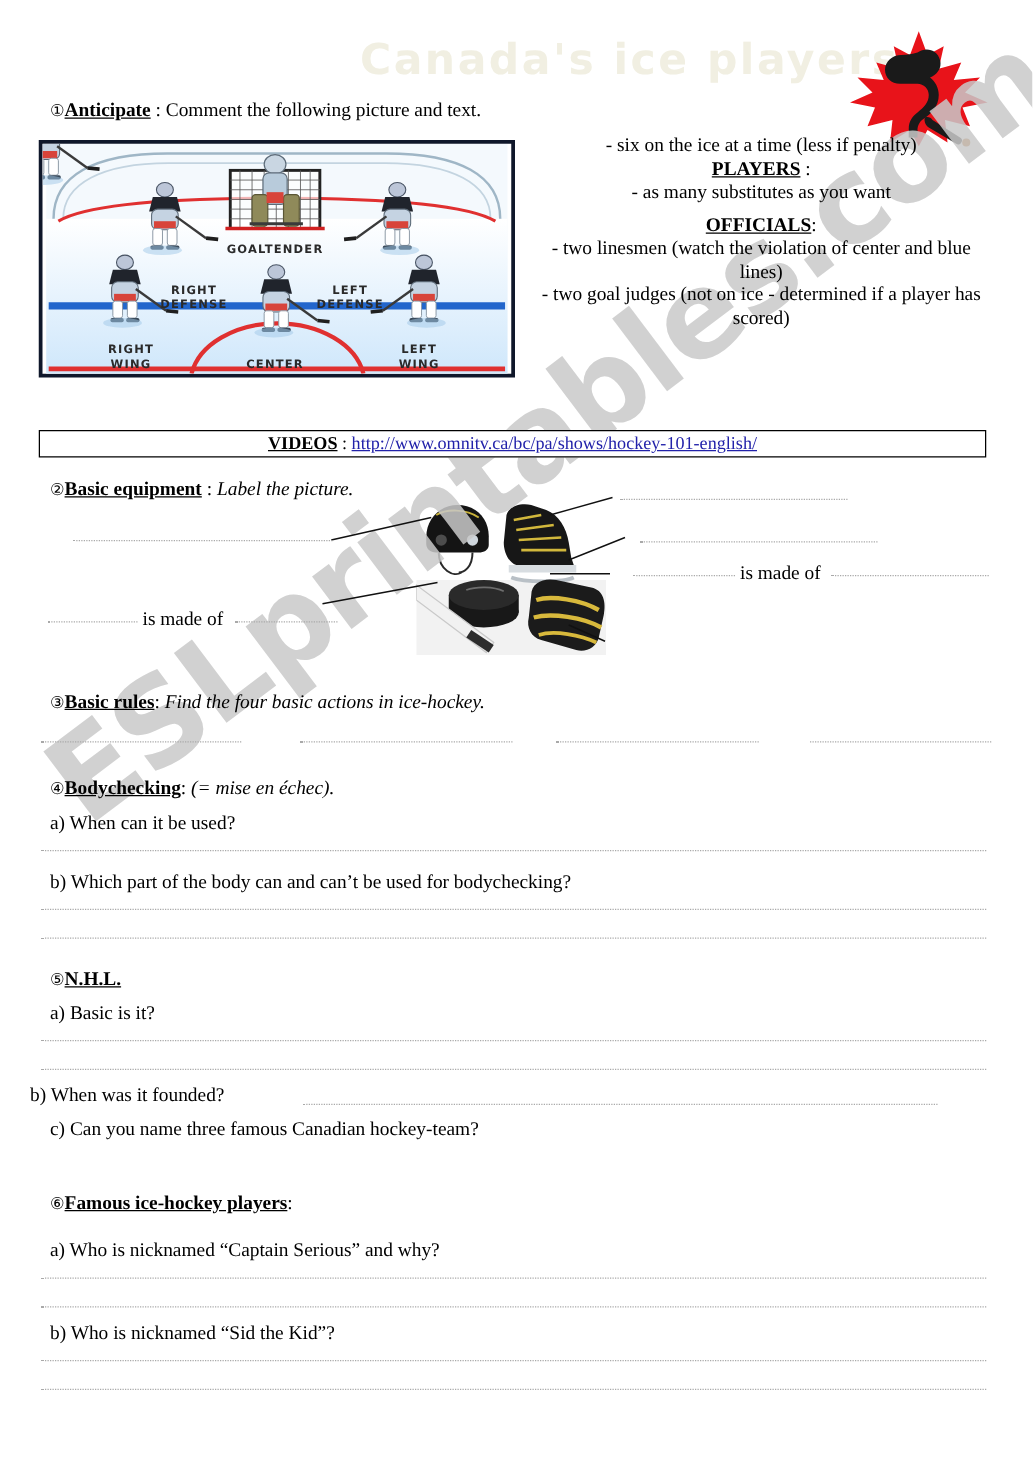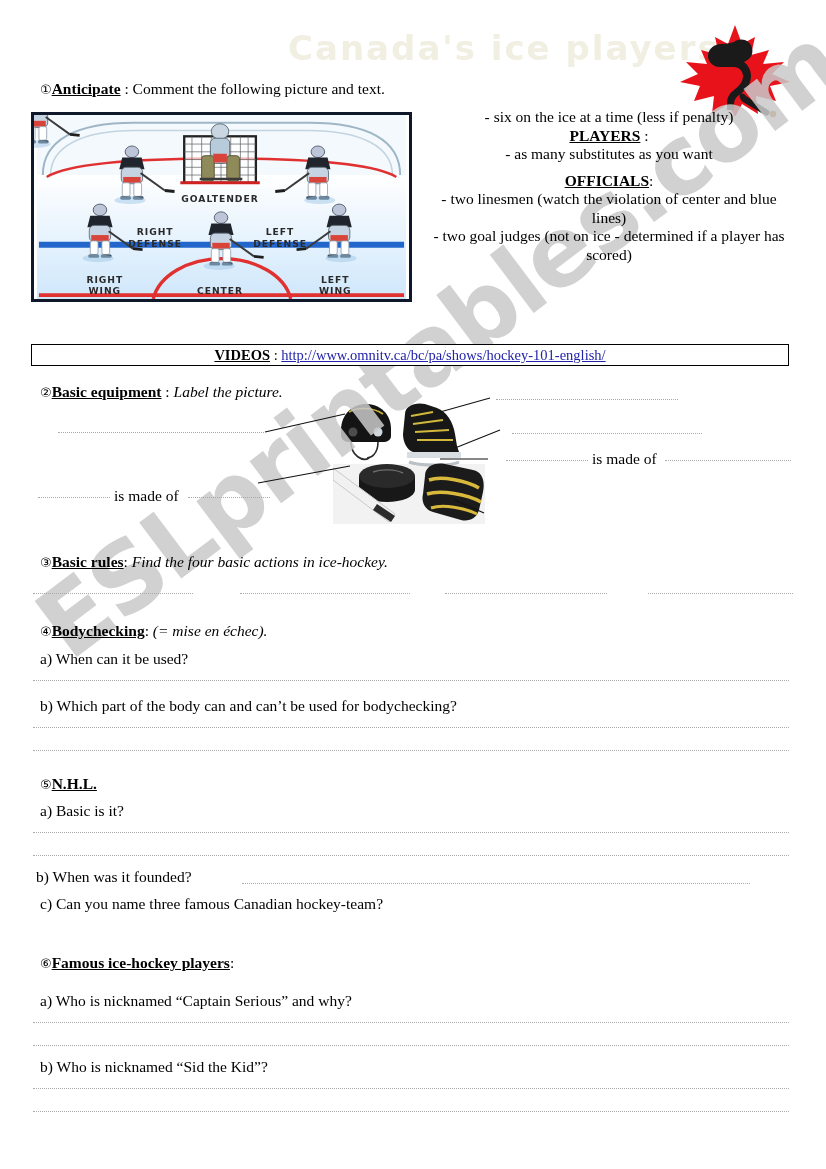--- a/index.html
+++ b/index.html
@@ -375,21 +375,21 @@
   <div class="line" style="left:40px; top:697px;">b) Which part of the body can and can’t be used for bodychecking?</div>
   <div class="dots" style="left:33px; top:727px; width:756px;"></div>
   <div class="dots" style="left:33px; top:750px; width:756px;"></div>
 
   <div class="line" style="left:40px; top:775px;">
     <span class="num">⑤</span><span class="hd">N.H.L.</span>
   </div>
   <div class="line" style="left:40px; top:802px;">a) Basic is it?</div>
   <div class="dots" style="left:33px; top:832px; width:756px;"></div>
   <div class="dots" style="left:33px; top:855px; width:756px;"></div>
-  <div class="line" style="left:36px; top:868px;">b) When was it founded?</div>
+  <div class="line" style="left:24px; top:868px;">b) When was it founded?</div>
   <div class="dots" style="left:242px; top:883px; width:508px;"></div>
   <div class="line" style="left:40px; top:895px;">c) Can you name three famous Canadian hockey-team?</div>
 
   <div class="line" style="left:40px; top:954px;">
     <span class="num">⑥</span><span class="hd">Famous ice-hockey players</span><span>:</span>
   </div>
   <div class="line" style="left:40px; top:992px;">a) Who is nicknamed “Captain Serious” and why?</div>
   <div class="dots" style="left:33px; top:1022px; width:756px;"></div>
   <div class="dots" style="left:33px; top:1045px; width:756px;"></div>
   <div class="line" style="left:40px; top:1058px;">b) Who is nicknamed “Sid the Kid”?</div>

